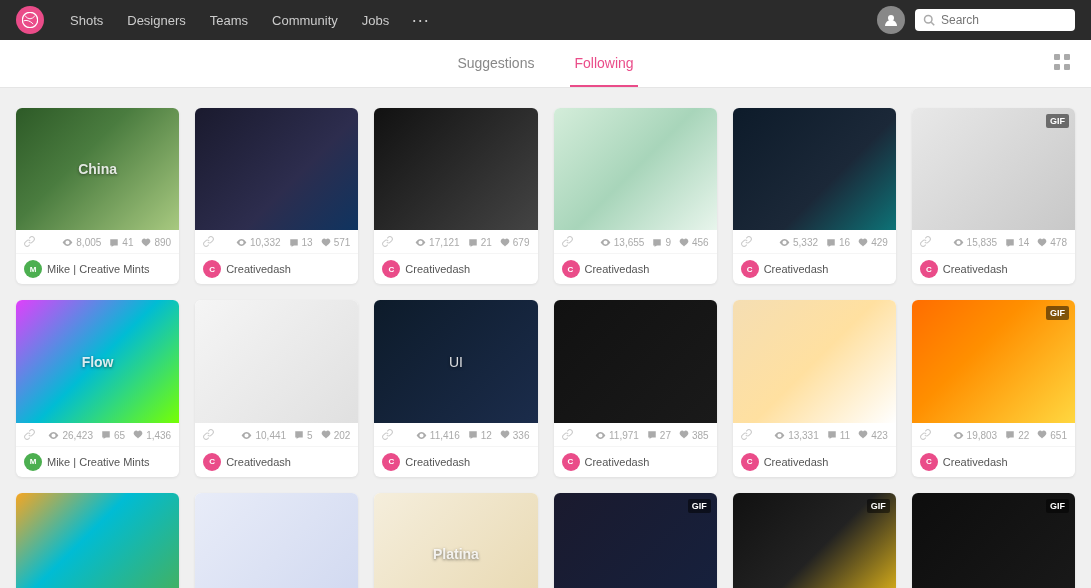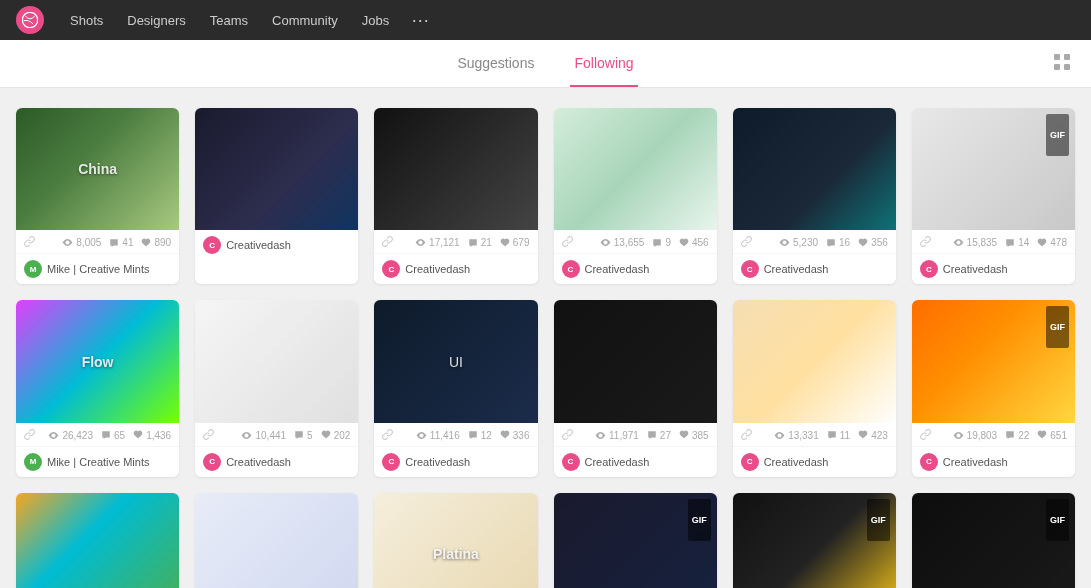--- a/index.html
+++ b/index.html
@@ -112,21 +112,21 @@
       position: relative;
       overflow: hidden;
     }
     .gif-badge {
       position: absolute;
       top: 6px;
       right: 6px;
       background: rgba(0,0,0,0.5);
       color: #fff;
       font-size: 9px;
-      padding: 16px 4px;
+      padding: 2px 4px;
       border-radius: 2px;
       font-weight: bold;
     }
     .shot-meta {
       padding: 6px 8px 4px;
       display: flex;
       align-items: center;
       gap: 8px;
       font-size: 10px;
       color: #aaa;
@@ -165,20 +165,35 @@
     </svg>
   </div>
   <div class="nav-links">
     <a class="nav-link">Shots</a>
     <a class="nav-link">Designers</a>
     <a class="nav-link">Teams</a>
     <a class="nav-link">Community</a>
     <a class="nav-link">Jobs</a>
     <span class="nav-dots">···</span>
   </div>
+  <div class="navbar-right">
+    <div class="avatar-circle">
+      <svg width="16" height="16" viewBox="0 0 16 16" fill="currentColor">
+        <circle cx="8" cy="6" r="3"></circle>
+        <path d="M2 14c0-3.3 2.7-6 6-6s6 2.7 6 6"></path>
+      </svg>
+    </div>
+    <div class="search-box">
+      <svg class="search-icon-svg" width="12" height="12" viewBox="0 0 16 16" fill="#aaa">
+        <circle cx="7" cy="7" r="5" fill="none" stroke="#aaa" stroke-width="2"></circle>
+        <line x1="11" y1="11" x2="15" y2="15" stroke="#aaa" stroke-width="2"></line>
+      </svg>
+      <input type="text" placeholder="Search" style="">
+    </div>
+  </div>
 </nav>
 
 <div class="tabs-bar">
   <div class="tabs-inner">
     <a class="tab">Suggestions</a>
     <a class="tab active">Following</a>
   </div>
   <div class="grid-toggle">
     <svg viewBox="0 0 18 18" fill="#aaa">
       <rect x="1" y="1" width="6" height="6" rx="1"></rect>
@@ -224,20 +239,44 @@
     <div class="shot-author">
       <div class="author-avatar" style="background:#4caf50;">M</div>
       <span style="font-size:11px;color:#555;white-space:nowrap;overflow:hidden;text-overflow:ellipsis;">Mike | Creative Mints</span>
     </div>
   </div>
       <div class="shot-card">
     <div class="shot-thumb" style="background: linear-gradient(135deg, #1a1a2e 0%, #2d2d4e 60%, #0f3460 100%); position:relative;">
       
       
     </div>
+    <div class="shot-meta">
+      <span class="link-icon"><svg width="11" height="11" viewBox="0 0 16 16" fill="#ccc">
+              <path d="M7 9a3.5 3.5 0 005 0l2-2a3.5 3.5 0 00-5-5L7.5 3.5" fill="none" stroke="#ccc" stroke-width="1.5"></path>
+              <path d="M9 7a3.5 3.5 0 00-5 0L2 9a3.5 3.5 0 005 5L8.5 12.5" fill="none" stroke="#ccc" stroke-width="1.5"></path>
+            </svg></span>
+      <span class="shot-meta-item">
+            <svg width="11" height="11" viewBox="0 0 16 16" fill="currentColor">
+              <path d="M8 3C4 3 1 8 1 8s3 5 7 5 7-5 7-5-3-5-7-5zm0 8a3 3 0 110-6 3 3 0 010 6z"></path>
+            </svg> 
+            <span>10,332</span>
+          </span>
+      <span class="shot-meta-item">
+            <svg width="10" height="10" viewBox="0 0 16 16" fill="currentColor">
+              <path d="M2 2h12v10H8l-4 2v-2H2V2z"></path>
+            </svg> 
+            <span>13</span>
+          </span>
+      <span class="shot-meta-item">
+            <svg width="10" height="10" viewBox="0 0 16 16" fill="currentColor">
+              <path d="M8 13.5l-1-1C3 9 1 7 1 5a4 4 0 017-2.6A4 4 0 0115 5c0 2-2 4-6 7.5l-1 1z"></path>
+            </svg> 
+            <span>571</span>
+          </span>
+    </div>
     <div class="shot-author">
       <div class="author-avatar" style="background:#ea4c89;">C</div>
       <span style="font-size:11px;color:#555;white-space:nowrap;overflow:hidden;text-overflow:ellipsis;">Creativedash</span>
     </div>
   </div>
       <div class="shot-card">
     <div class="shot-thumb" style="background: linear-gradient(135deg, #111 0%, #2a2a2a 50%, #444 100%); position:relative;">
       
       
     </div>
@@ -311,33 +350,33 @@
     </div>
     <div class="shot-meta">
       <span class="link-icon"><svg width="11" height="11" viewBox="0 0 16 16" fill="#ccc">
               <path d="M7 9a3.5 3.5 0 005 0l2-2a3.5 3.5 0 00-5-5L7.5 3.5" fill="none" stroke="#ccc" stroke-width="1.5"></path>
               <path d="M9 7a3.5 3.5 0 00-5 0L2 9a3.5 3.5 0 005 5L8.5 12.5" fill="none" stroke="#ccc" stroke-width="1.5"></path>
             </svg></span>
       <span class="shot-meta-item">
             <svg width="11" height="11" viewBox="0 0 16 16" fill="currentColor">
               <path d="M8 3C4 3 1 8 1 8s3 5 7 5 7-5 7-5-3-5-7-5zm0 8a3 3 0 110-6 3 3 0 010 6z"></path>
             </svg> 
-            <span>5,230</span>
+            <span>5,332</span>
           </span>
       <span class="shot-meta-item">
             <svg width="10" height="10" viewBox="0 0 16 16" fill="currentColor">
               <path d="M2 2h12v10H8l-4 2v-2H2V2z"></path>
             </svg> 
             <span>16</span>
           </span>
       <span class="shot-meta-item">
             <svg width="10" height="10" viewBox="0 0 16 16" fill="currentColor">
               <path d="M8 13.5l-1-1C3 9 1 7 1 5a4 4 0 017-2.6A4 4 0 0115 5c0 2-2 4-6 7.5l-1 1z"></path>
             </svg> 
-            <span>356</span>
+            <span>429</span>
           </span>
     </div>
     <div class="shot-author">
       <div class="author-avatar" style="background:#ea4c89;">C</div>
       <span style="font-size:11px;color:#555;white-space:nowrap;overflow:hidden;text-overflow:ellipsis;">Creativedash</span>
     </div>
   </div>
       <div class="shot-card">
     <div class="shot-thumb" style="background: linear-gradient(135deg, #e8e8e8 0%, #d8d8d8 50%, #c8c8c8 100%); position:relative;">
 

